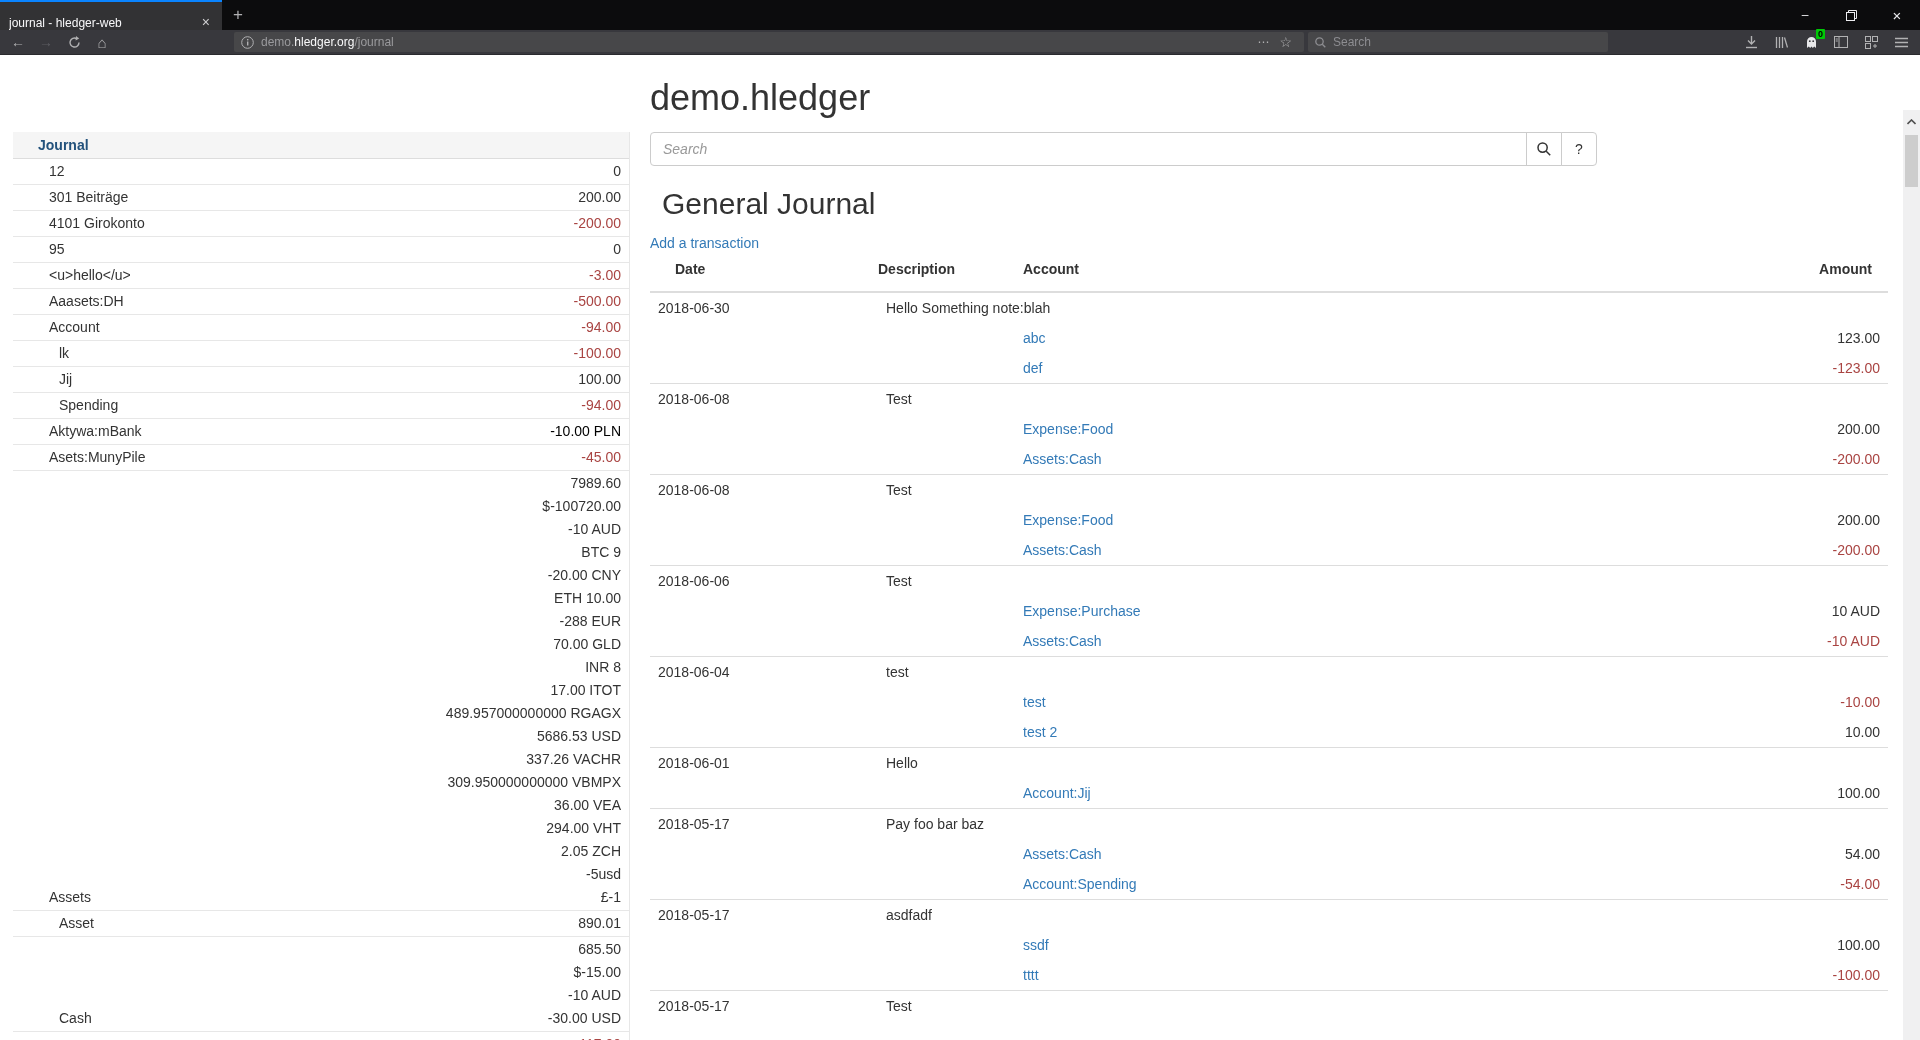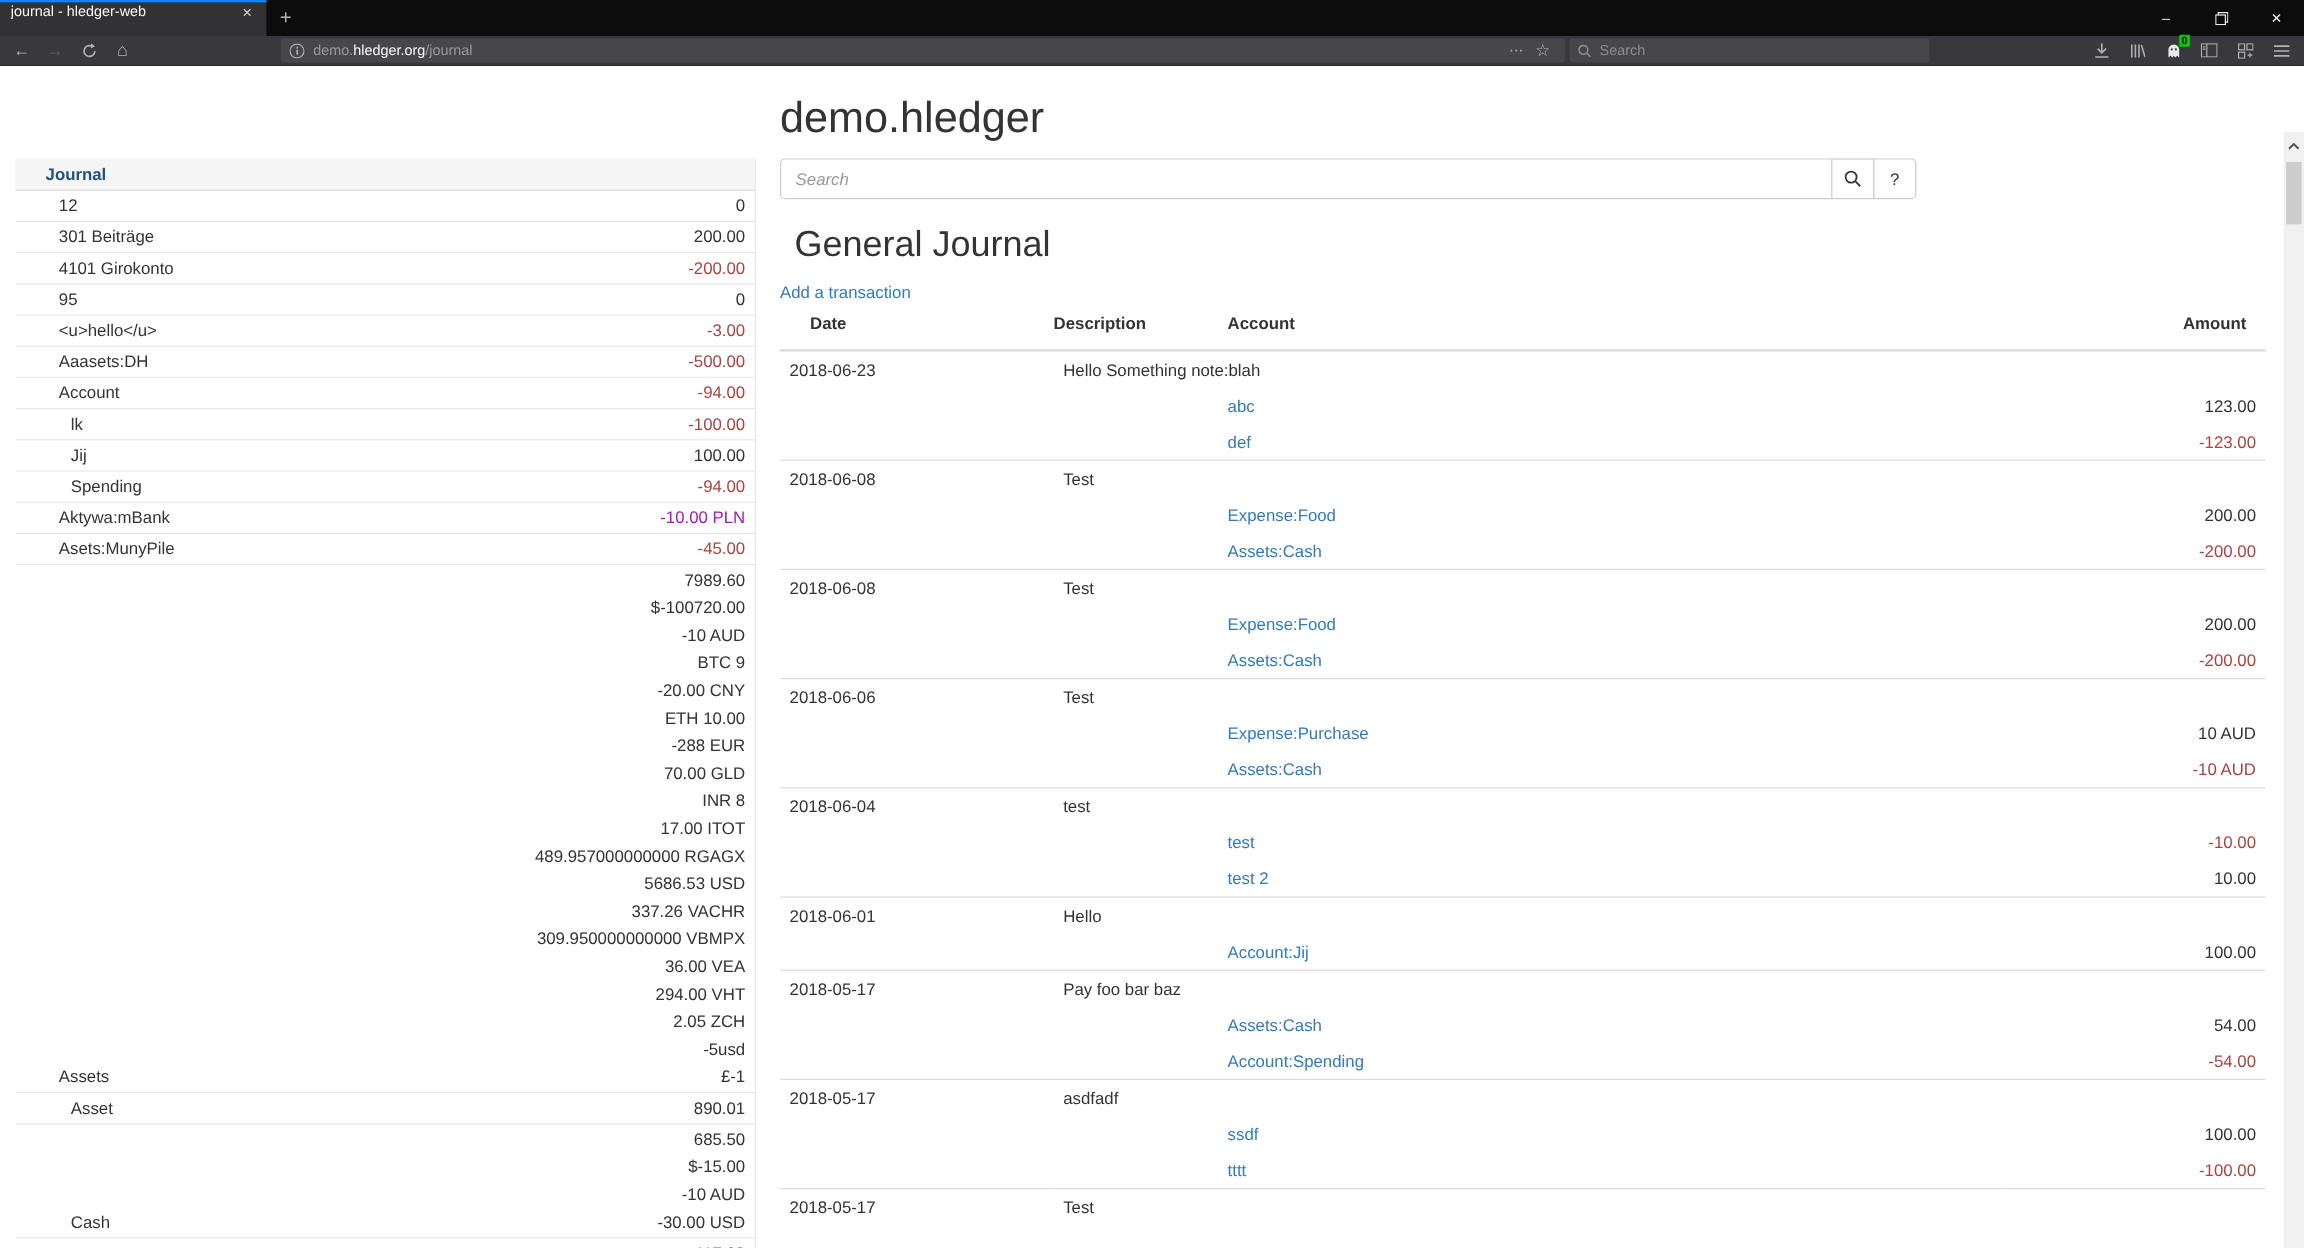--- a/index.html
+++ b/index.html
@@ -3,21 +3,21 @@
 <meta charset="utf-8">
 <style>
   * { box-sizing: border-box; }
   html,body { margin:0; padding:0; width:1920px; height:1040px; overflow:hidden;
               font-family:"Liberation Sans", sans-serif; background:#fff; color:#333; }
 
   
   .chrome { position:absolute; top:0; left:0; width:1920px; }
   .tabbar { height:30px; background:#0c0c0d; display:flex; align-items:stretch; }
   .tab { width:222px; background:#323234; border-top:2px solid #0a84ff; display:flex;
-         align-items:flex-start; padding:0 9px; color:#f9f9fa; font-size:12px; }
+         align-items:flex-end; padding:0 9px; color:#f9f9fa; font-size:12px; }
   .tab-title { flex:1; white-space:nowrap; overflow:hidden; }
   .tab-close { color:#cfcfd1; font-size:14px; padding:0 3px; cursor:default; }
   .newtab { width:32px; display:flex; align-items:center; justify-content:center;
             color:#b1b1b3; font-size:17px; }
   .tab-spacer { flex:1; }
   .win-btn { width:46px; display:flex; align-items:center; justify-content:center;
              color:#ededf0; font-size:12px; }
 
   .navbar { height:25px; background:#38383d; display:flex; align-items:center;
             padding:0 4px; border-bottom:1px solid #2a2a2e; }
@@ -45,21 +45,21 @@
   
   .sidebar { position:absolute; left:13px; top:77px; width:617px; border-right:1px solid #e7e7e7; }
   .side-header { background:#f5f5f5; border-bottom:1px solid #ddd; padding:3px 8px 3px 25px;
                  font-weight:bold; font-size:14px; line-height:20px; }
   .side-header a { color:#23527c; text-decoration:none; }
   .side-row { display:flex; align-items:flex-end; border-bottom:1px solid #e7e7e7; padding:1px 0; }
   .side-name { flex:1; font-size:14px; line-height:23px; color:#333; text-decoration:none; white-space:nowrap; }
   .side-amts { text-align:right; padding-right:8px; font-size:14px; line-height:23px; white-space:nowrap; }
   .amt { color:#333; }
   .amt.neg { color:#a94442; }
-  .amt.neg-bright { color:#a21caf; }
+  .amt.neg-bright { color:#000000; }
 
   
   .main { position:absolute; left:650px; top:0; width:1238px; }
   h1.page-title { margin:23px 0 14px; font-size:36px; font-weight:400; line-height:40px; color:#333; }
   .search-group { display:flex; width:949px; }
   .search-input { width:877px; height:34px; border:1px solid #ccc; border-radius:4px 0 0 4px;
                   padding:6px 12px; font-size:14px; color:#555; outline:none;
                   font-family:"Liberation Sans", sans-serif; }
   .search-input::placeholder { color:#999; font-style:italic; }
   .btn { height:34px; width:36px; background:#fff; border:1px solid #ccc; margin-left:-1px;
@@ -344,21 +344,21 @@
         <tr>
           <th class="h-date">Date</th>
           <th class="h-desc">Description</th>
           <th>Account</th>
           <th class="h-amt">Amount</th>
         </tr>
       </thead>
 
     <tbody class="tx">
     <tr>
-      <td class="c-date">2018-06-23</td>
+      <td class="c-date">2018-06-30</td>
       <td class="c-desc" colspan="3">Hello Something note:blah</td>
     </tr>
   <tr>
     <td></td>
             <td></td>
     <td class="c-acct"><a href="#">abc</a></td>
     <td class="c-amt">123.00</td>
   </tr>
           <tr>
     <td></td>

